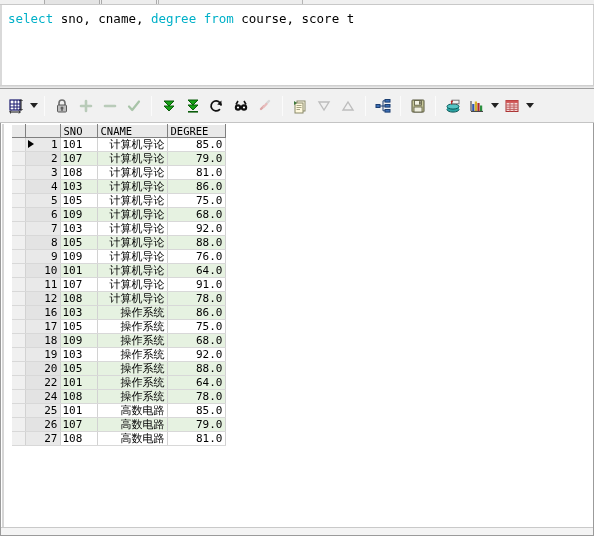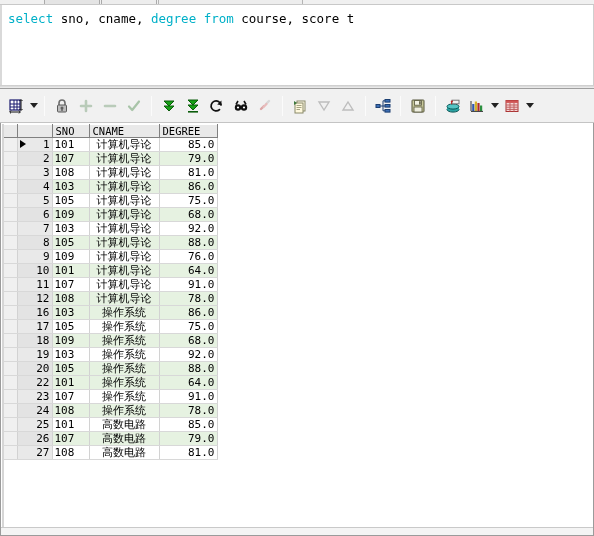--- a/index.html
+++ b/index.html
@@ -126,20 +126,21 @@
     margin: 0;
     position: relative;
     overflow: hidden;
   }
   .grid-scroll {
     position:absolute;
     left:1px; top:1px; right:1px; bottom:1px;
     overflow: hidden;
     background:#ffffff;
     border-left:2px solid #d6d6d6;
+    padding-left:8px;
   }
   table.grid {
     border-collapse: collapse;
     font-family: "DejaVu Sans Mono", "Liberation Mono", monospace;
     font-size: 11px;
     table-layout: fixed;
     width: 213px;
   }
   table.grid col.c-gutter { width: 13px; }
   table.grid col.c-rownum { width: 35px; }
@@ -193,21 +194,21 @@
   }
   td.rownum .arrow {
     position: absolute;
     left: 2px; top: 2px;
     width: 0; height: 0;
     border-top: 4px solid transparent;
     border-bottom: 4px solid transparent;
     border-left: 6px solid #000;
   }
   td.sno    { text-align: left; padding-left: 3px; }
-  td.cname  { text-align: center; padding-left: 3px; }
+  td.cname  { text-align: right; padding-left: 3px; }
   td.degree { text-align: right; padding-right: 4px; }
 
   tr.even td:not(.gutter):not(.rownum) { background: #ffffff; }
   tr.odd  td:not(.gutter):not(.rownum) { background: #e6f2e1; }
   tr.odd  td.rownum { background: #e3e3e3; }
 
   
   .grid-fill-right {
     position:absolute; left:214px; top:1px; right:1px; bottom:1px;
     background:#ffffff;
@@ -517,27 +518,20 @@
               <td class="cname">操作系统</td>
               <td class="degree">88.0</td>
             </tr>
             <tr class="odd">
               <td class="gutter"></td>
               <td class="rownum"><span>22</span></td>
               <td class="sno">101</td>
               <td class="cname">操作系统</td>
               <td class="degree">64.0</td>
             </tr>
-            <tr class="even">
-              <td class="gutter"></td>
-              <td class="rownum"><span>23</span></td>
-              <td class="sno">107</td>
-              <td class="cname">操作系统</td>
-              <td class="degree">91.0</td>
-            </tr>
             <tr class="odd">
               <td class="gutter"></td>
               <td class="rownum"><span>24</span></td>
               <td class="sno">108</td>
               <td class="cname">操作系统</td>
               <td class="degree">78.0</td>
             </tr>
             <tr class="even">
               <td class="gutter"></td>
               <td class="rownum"><span>25</span></td>

